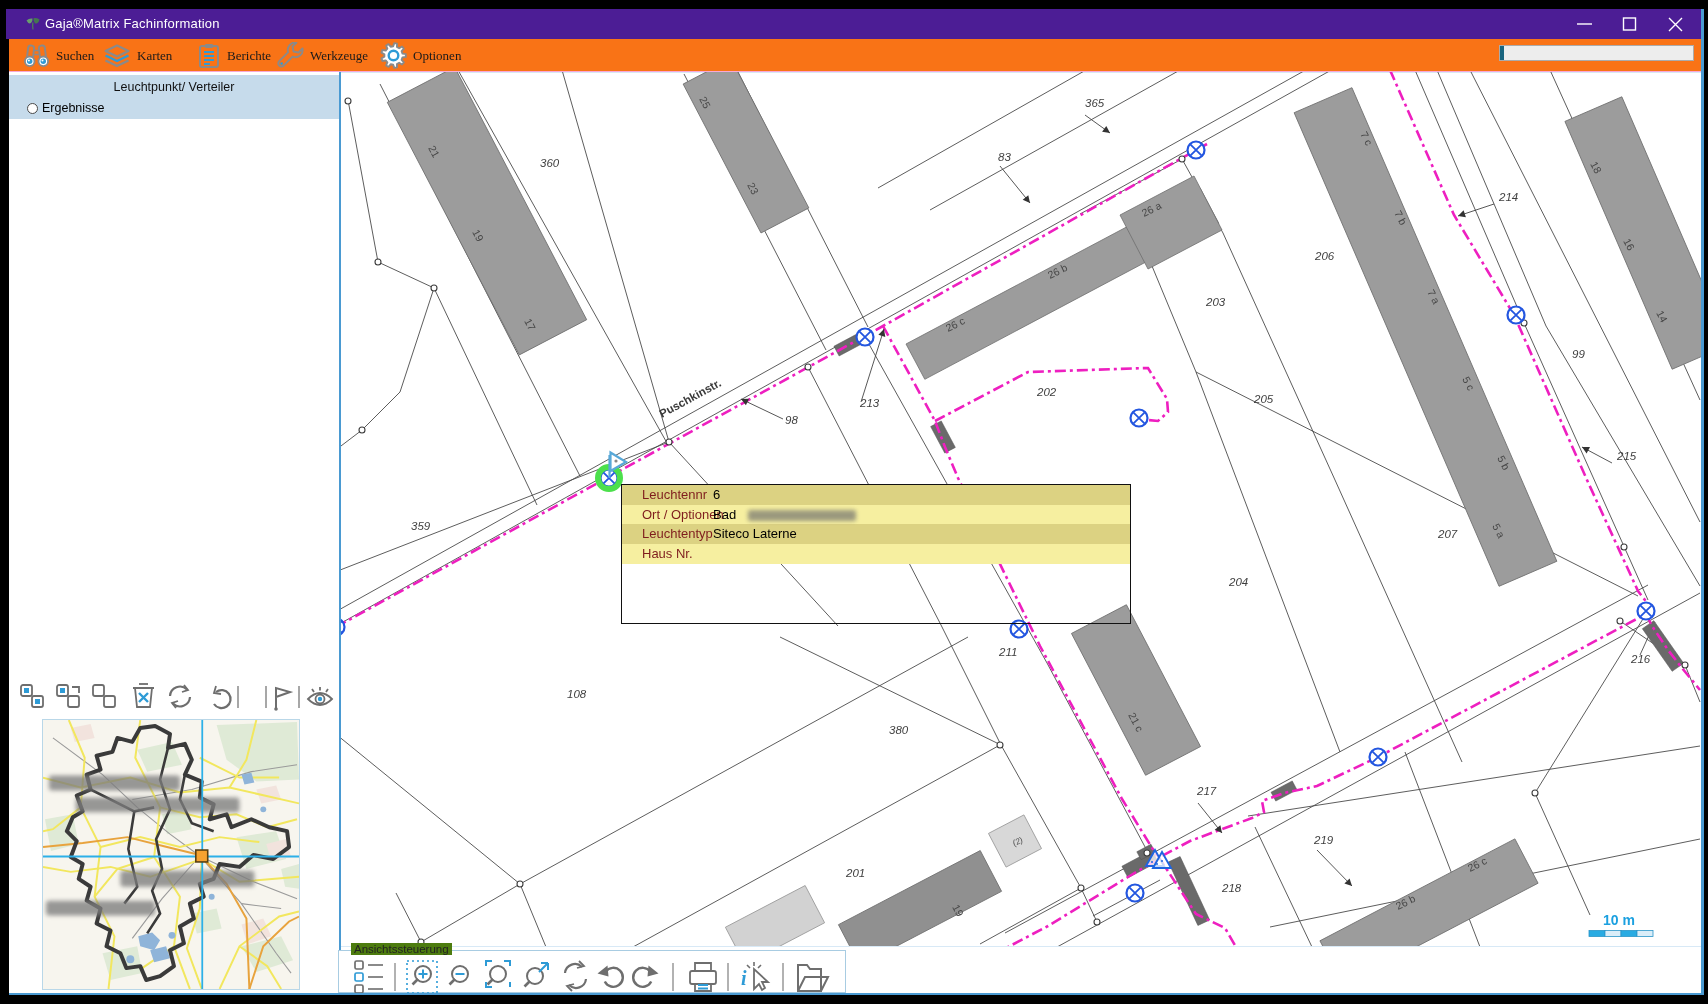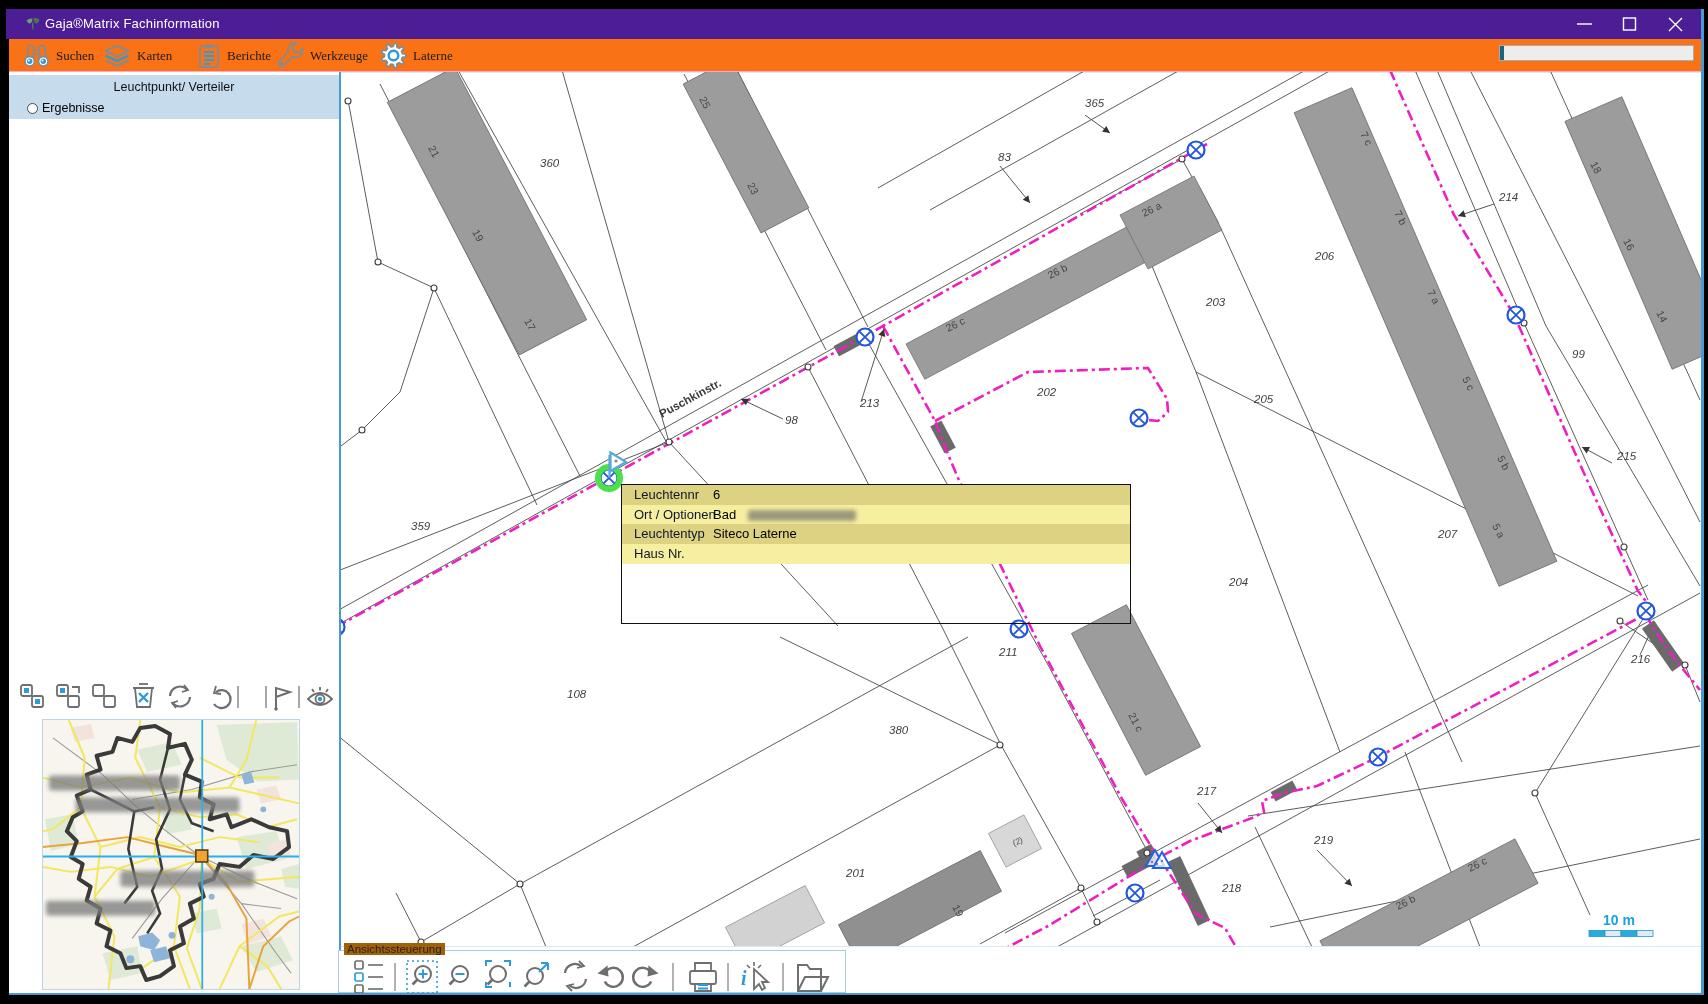--- a/index.html
+++ b/index.html
@@ -15,27 +15,27 @@
 #progress .p { position:absolute; left:0; top:0; width:4px; height:14px; background:#19647e; }
 #leftpanel { position:absolute; left:9px; top:72px; width:330px; height:921px; background:#fff; }
 #lphead { position:absolute; left:9px; top:75px; width:330px; height:44px; background:#c6dbeb; }
 #lphead .h { position:absolute; left:0; width:100%; top:5px; text-align:center; font-size:12.5px; color:#111; }
 #lphead .r { position:absolute; left:33px; top:26px; font-size:12.5px; color:#000000; }
 #lphead .radio { position:absolute; left:18px; top:28px; width:11px; height:11px; border:1.4px solid #4a4a4a; border-radius:50%; background:#fff; }
 #splitter { position:absolute; left:339px; top:72px; width:2px; height:921px; background:#4a9ad2; }
 #rborder { position:absolute; left:1701px; top:9px; width:3px; height:986px; background:#4a9ad2; }
 #bborder { position:absolute; left:9px; top:993px; width:1695px; height:2px; background:#4a9ad2; }
 #viewbar { position:absolute; left:338px; top:950px; width:508px; height:43px; border:1px solid #a8cce2; background:#fff; }
-#viewbar .lbl { position:absolute; left:5px; top:-8px; background:#a16207; padding:0 3px; font-size:11.5px; color:#222; }
+#viewbar .lbl { position:absolute; left:12px; top:-8px; background:#4d7c0f; padding:0 3px; font-size:11.5px; color:#222; }
 #botstrip { position:absolute; left:341px; top:946px; width:1362px; height:47px; background:#fff; border-top:1px solid #d8e9f6; }
 #tooltip { position:absolute; left:621px; top:484px; width:510px; height:140px; border:1px solid #111; font-size:13px; z-index:5; }
 .trow { display:flex; height:19.71px; line-height:19.71px; white-space:nowrap; }
 .trow.dark { background:#dcd282; }
 .trow.light { background:#f6efa0; }
-.tl { width:88px; padding-left:12px; color:#0f172a; flex:none; }
+.tl { width:88px; padding-left:20px; color:#7f1d1d; flex:none; }
 .tv { color:#000; padding-left:3px; }
 .blur { display:inline-block; width:108px; height:11px; background:#6b6b6b; opacity:.65; filter:blur(2px); border-radius:2px; vertical-align:middle; margin-left:8px; }
 </style></head>
 <body>
 <div id="titlebar">
   <span class="ic"><svg width="14" height="14" viewBox="0 0 14 14">
 <path d="M0.5,3.5 Q3,1 6.5,1.5 Q6.8,4.5 5,6 Q2.5,7.5 0.5,3.5 Z" fill="#699e6d"></path>
 <path d="M13.5,2.5 Q10.5,0.5 7.5,1.2 Q7.2,4.8 9,6.2 Q12,7.5 13.5,2.5 Z" fill="#45764f"></path>
 <path d="M6.8,5.5 Q6.5,9 7,12.5" stroke="#4e8455" stroke-width="1.2" fill="none"></path>
 </svg></span>
@@ -94,21 +94,21 @@
 <path d="M26.5,6.5 L22.5,10.5 L17.5,9.5 L16.5,4.5 L20.5,0.8 A7.2,7.2 0 0 0 12.2,10.2 L3.2,19.2 A3.1,3.1 0 0 0 7.6,23.6 L16.6,14.6 A7.2,7.2 0 0 0 26.5,6.5 Z" fill="none" stroke="#8a8a8a" stroke-width="1.9" stroke-linejoin="round"></path>
 <circle cx="5.6" cy="21.6" r="1.3" fill="#2e9bd6"></circle>
 </svg>
       <span>Werkzeuge</span>
     </div>
   <div class="tbg" style="left:371px">
       <svg width="27" height="27" viewBox="0 0 27 27">
 <polygon points="22.50,11.59 25.82,12.10 25.82,14.90 22.50,15.41 21.62,17.82 23.84,20.34 22.04,22.49 19.16,20.75 16.95,22.03 17.02,25.39 14.26,25.88 13.18,22.69 10.66,22.25 8.56,24.87 6.12,23.47 7.34,20.34 5.70,18.38 2.40,19.03 1.44,16.39 4.39,14.78 4.39,12.22 1.44,10.61 2.40,7.97 5.70,8.62 7.34,6.66 6.12,3.53 8.56,2.13 10.66,4.75 13.18,4.31 14.26,1.12 17.02,1.61 16.95,4.97 19.16,6.25 22.04,4.51 23.84,6.66 21.62,9.18" fill="#fff" stroke="#8a8a8a" stroke-width="1.9" stroke-linejoin="round"></polygon>
 <circle cx="13.5" cy="13.5" r="4.8" fill="none" stroke="#2e9bd6" stroke-width="2.4"></circle>
 </svg>
-      <span>Laterne</span>
+      <span>Optionen</span>
     </div>
 </div>
 <div id="progress">
     <div class="p"></div>
   </div>
 <div id="leftpanel"></div>
 <div id="lphead">
     <div class="h">Leuchtpunkt/ Verteiler</div>
     <div class="radio"></div>
     <div class="r">Ergebnisse</div>

